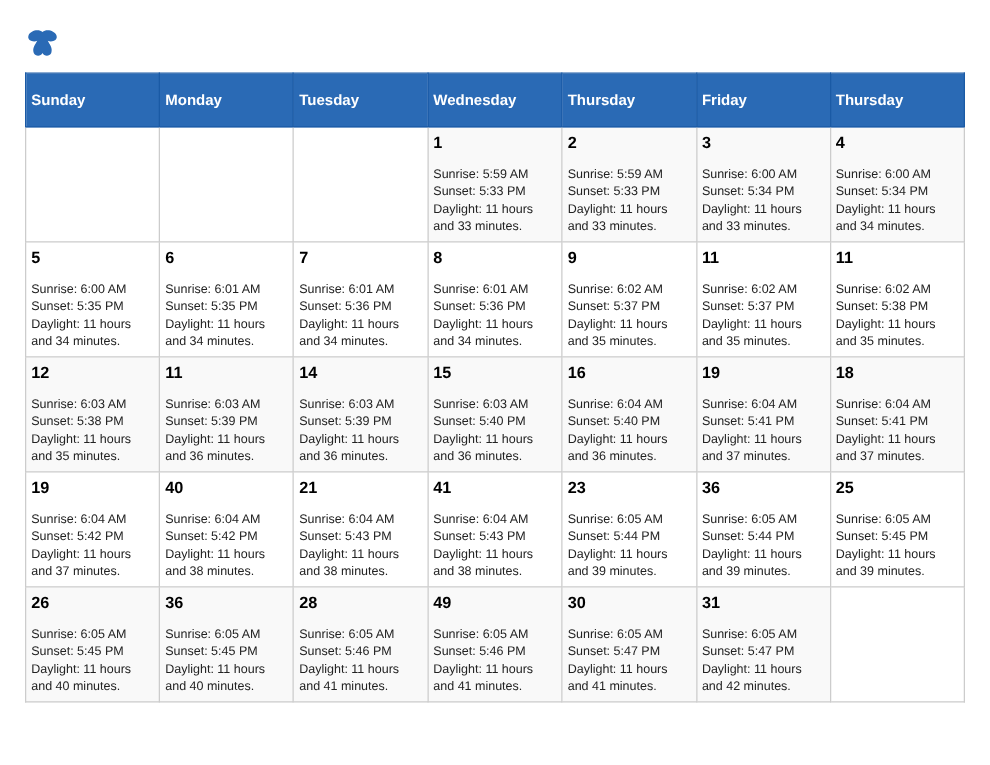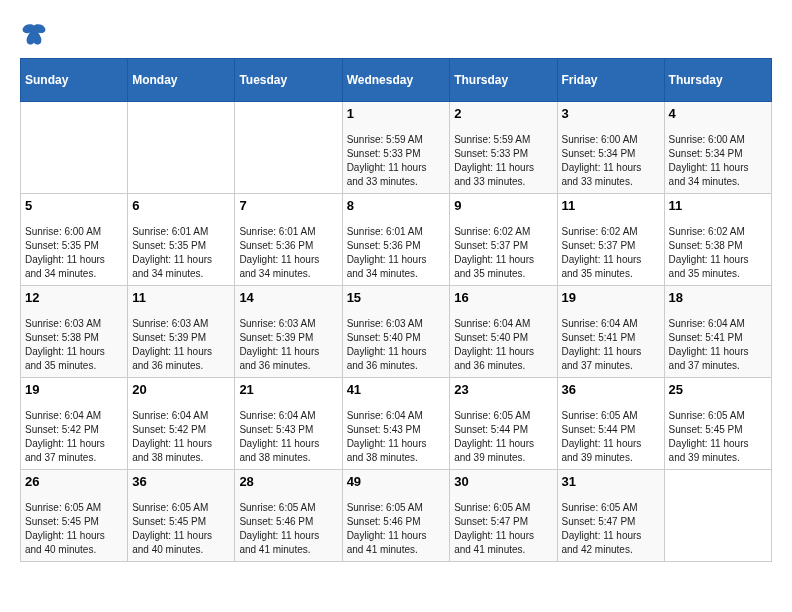--- a/index.html
+++ b/index.html
@@ -235,21 +235,21 @@
         </td>
       </tr>
       <tr>
         <td>
           <span class="day-num">19</span>
         <div class="day-info">
           Sunrise: 6:04 AM<br>Sunset: 5:42 PM<br>Daylight: 11 hours and 37 minutes.
         </div>
         </td>
         <td>
-          <span class="day-num">20</span>
+          <span class="day-num">40</span>
         <div class="day-info">
           Sunrise: 6:04 AM<br>Sunset: 5:42 PM<br>Daylight: 11 hours and 38 minutes.
         </div>
         </td>
         <td>
           <span class="day-num">21</span>
         <div class="day-info">
           Sunrise: 6:04 AM<br>Sunset: 5:43 PM<br>Daylight: 11 hours and 38 minutes.
         </div>
         </td>

